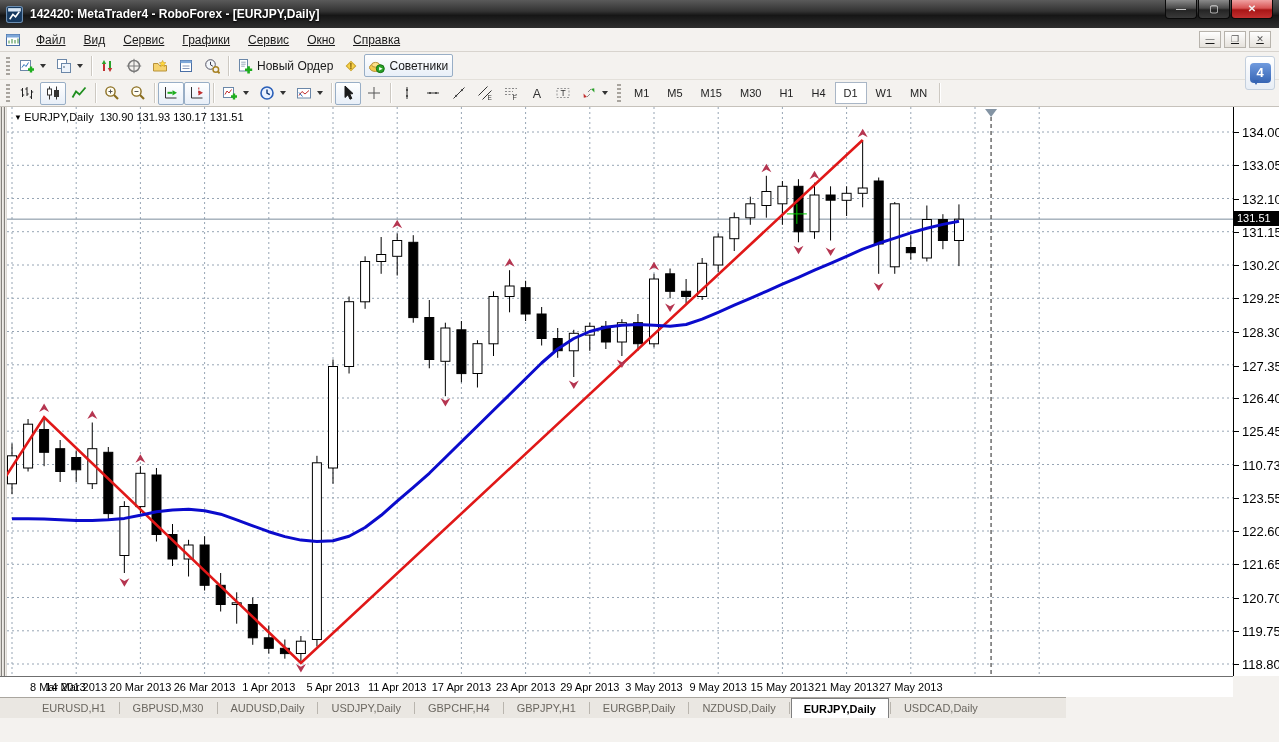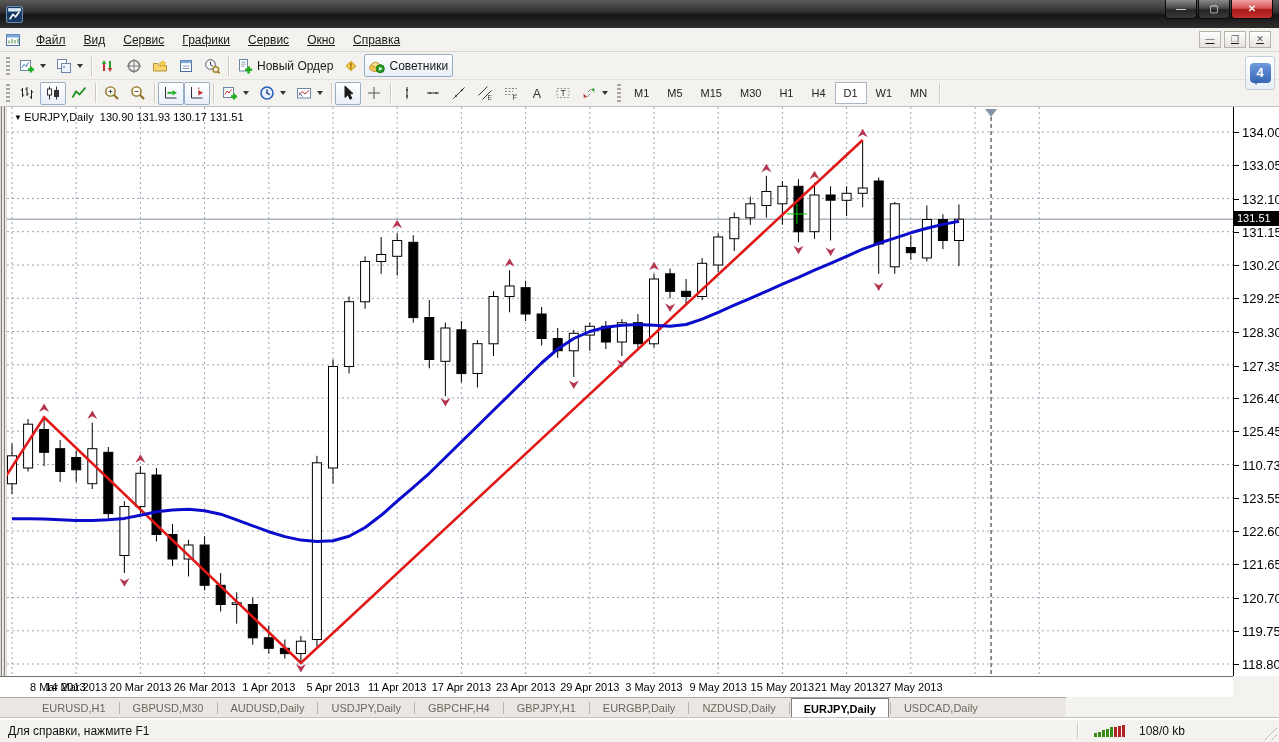--- a/index.html
+++ b/index.html
@@ -88,20 +88,21 @@
 <div class="window">
 
   <div class="titlebar">
     <span style="display:flex">
       <svg width="17" height="17" viewBox="0 0 16 16">
           <rect x="0.5" y="0.5" width="15" height="15" rx="2" fill="#16395f" stroke="#6b8db0"></rect>
           <rect x="2" y="2" width="12" height="3.2" fill="#d8e5f3"></rect>
           <path d="M3.5 12.5 L6.5 8 L9 10.2 L12.5 5.5" stroke="#fff" stroke-width="1.5" fill="none"></path>
         </svg>
     </span>
+    <span class="title-text">142420: MetaTrader4 - RoboForex - [EURJPY,Daily]</span>
     <div class="win-controls" id="win-controls">
         <div class="winbtn">—</div>
         <div class="winbtn">▢</div>
         <div class="winbtn close">✕</div>
       </div>
   </div>
 
   <div class="menubar">
     <span style="display:flex;margin-right:4px">
       <svg width="16" height="16" viewBox="0 0 16 16">
@@ -629,29 +630,13 @@
       <span class="tabdiv"></span>
       <span class="tab">EURGBP,Daily</span>
       <span class="tabdiv"></span>
       <span class="tab">NZDUSD,Daily</span>
       <span class="tabdiv"></span>
       <span class="tab on">EURJPY,Daily</span>
       <span class="tabdiv"></span>
       <span class="tab">USDCAD,Daily</span>
     </div>
 
-  <div class="statusbar">
-    <span class="status-help">Для справки, нажмите F1</span>
-    <span class="status-sep"></span>
-    <span class="conn">
-        <i style="height: 4px;"></i>
-        <i style="height: 5px;"></i>
-        <i style="height: 7px;"></i>
-        <i style="height: 8px;"></i>
-        <i style="height: 10px;"></i>
-        <i class="r" style="height: 10px;"></i>
-        <i class="r" style="height: 11px;"></i>
-        <i class="r" style="height: 12px;"></i>
-      </span>
-    <span class="traffic">108/0 kb</span>
-    <span class="resize-grip"></span>
-  </div>
 </div>
 
 </body></html>

